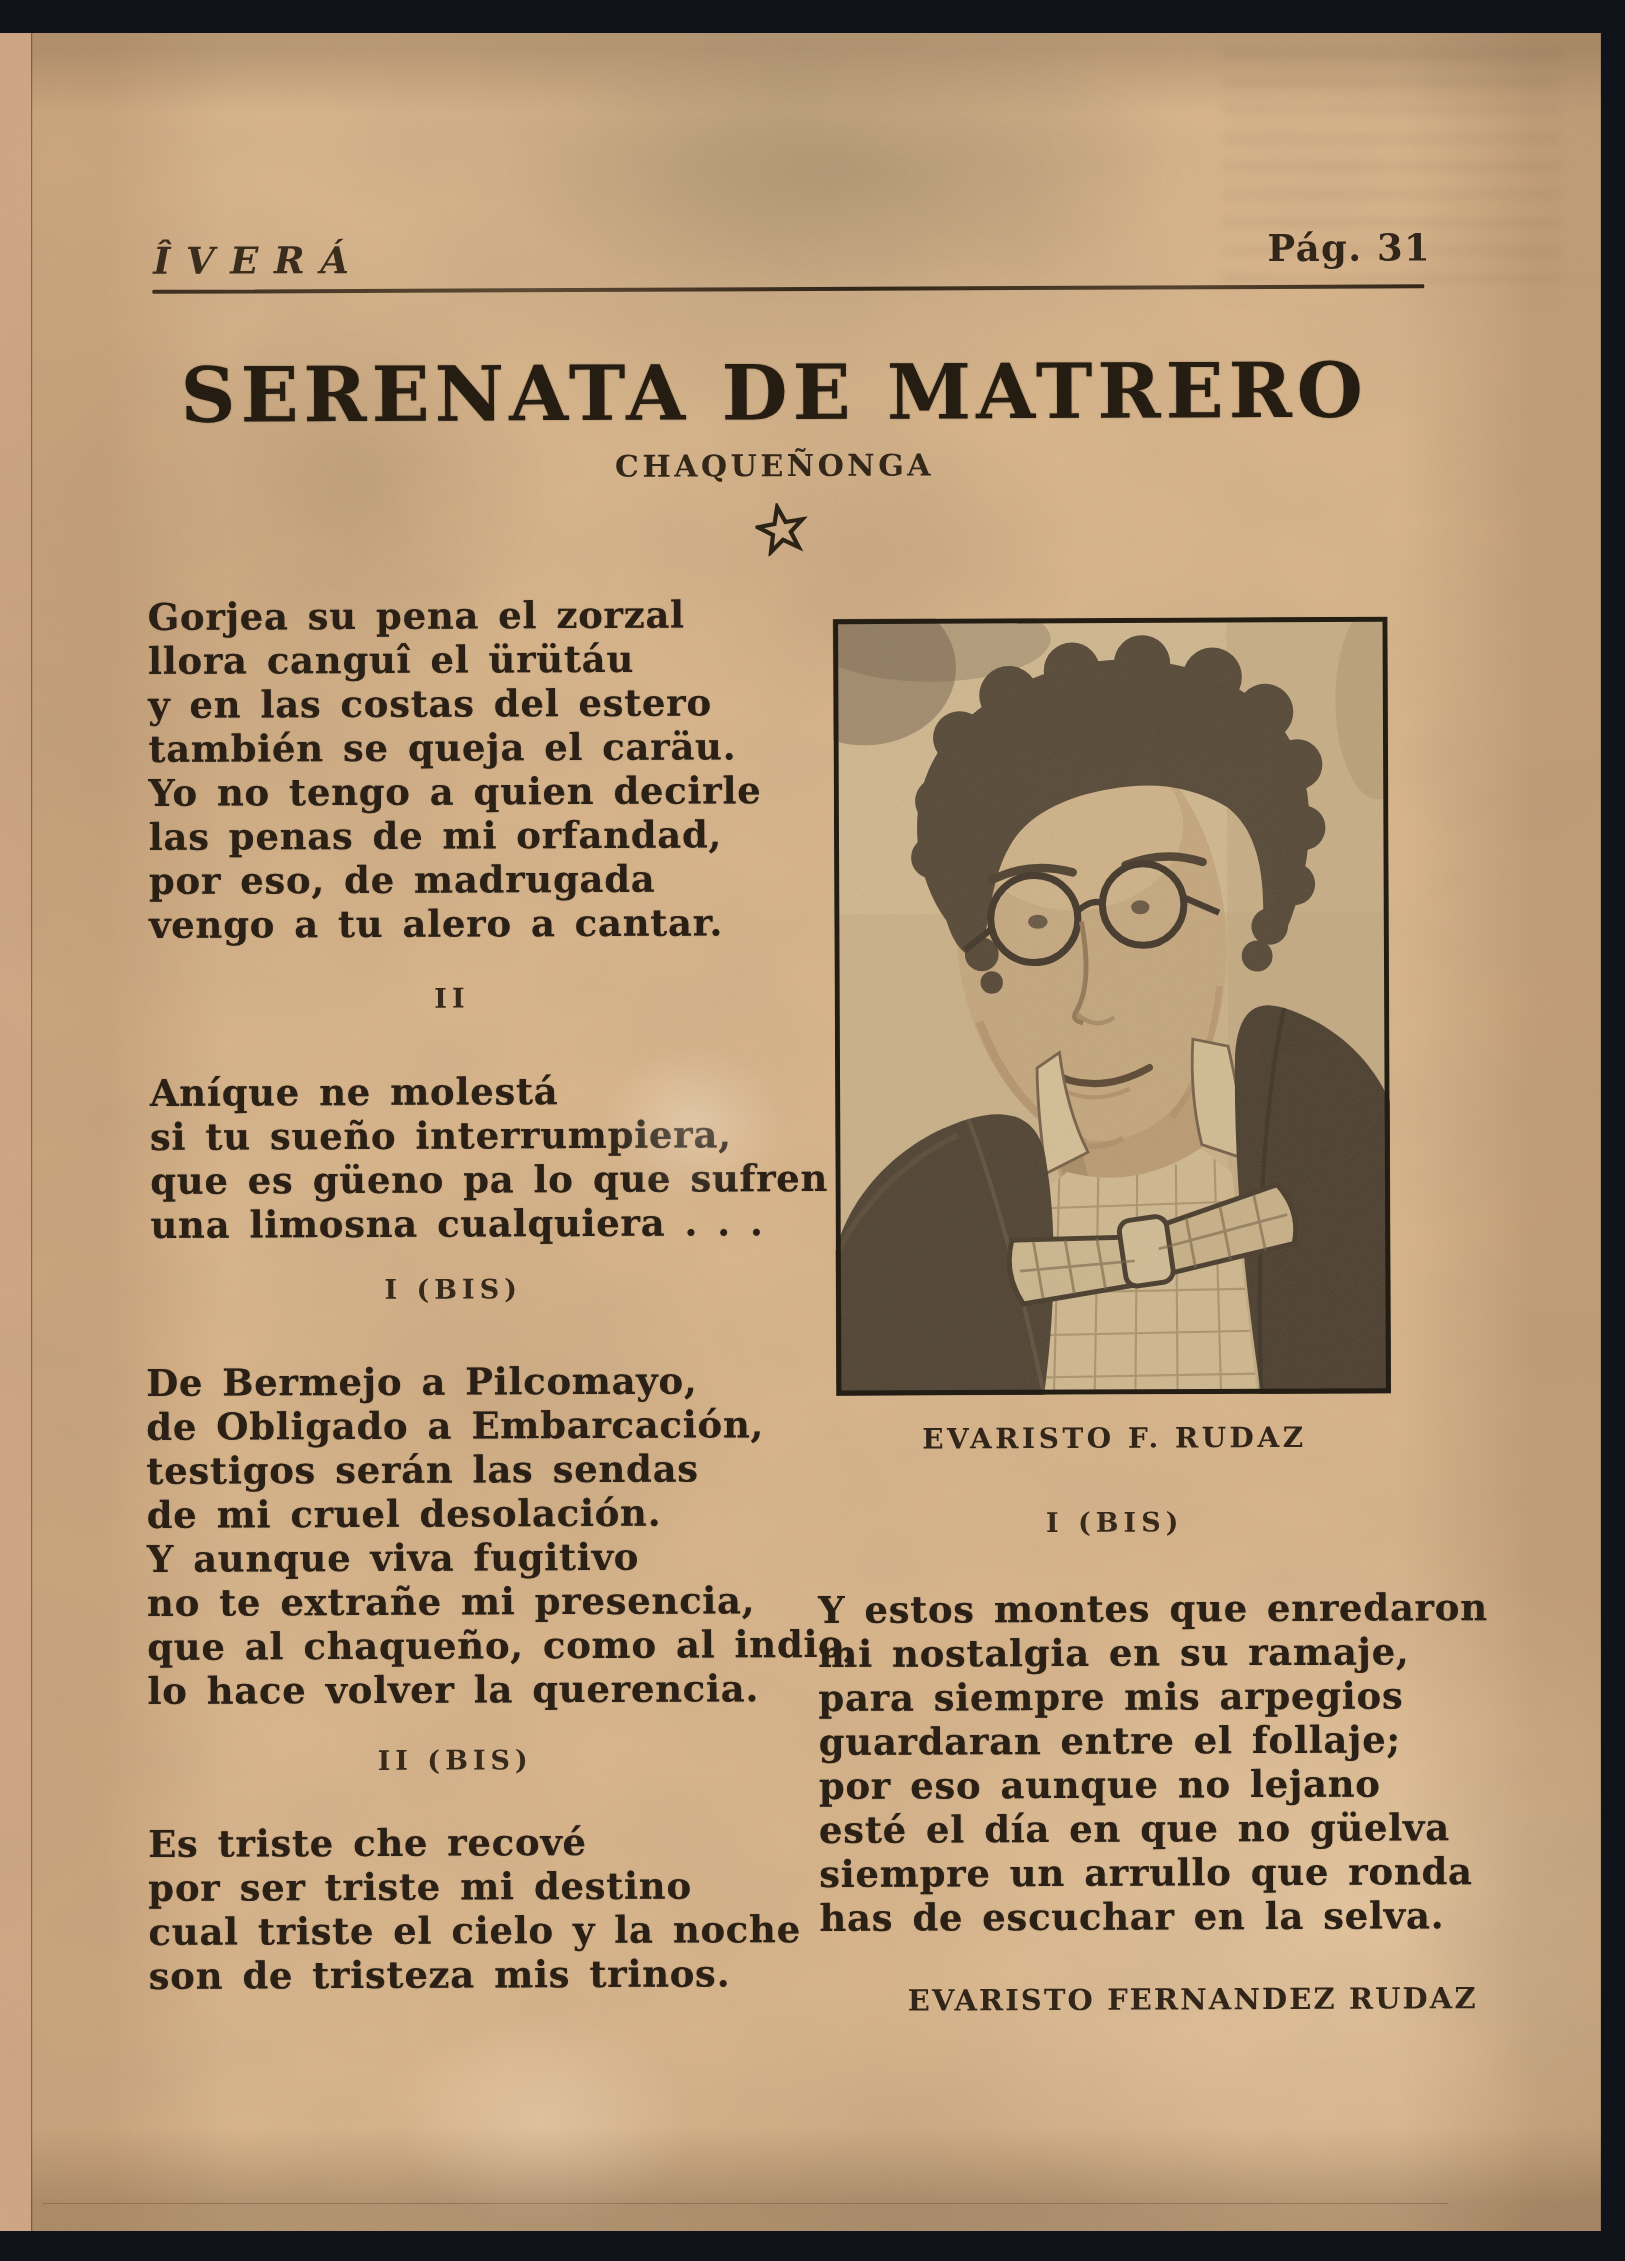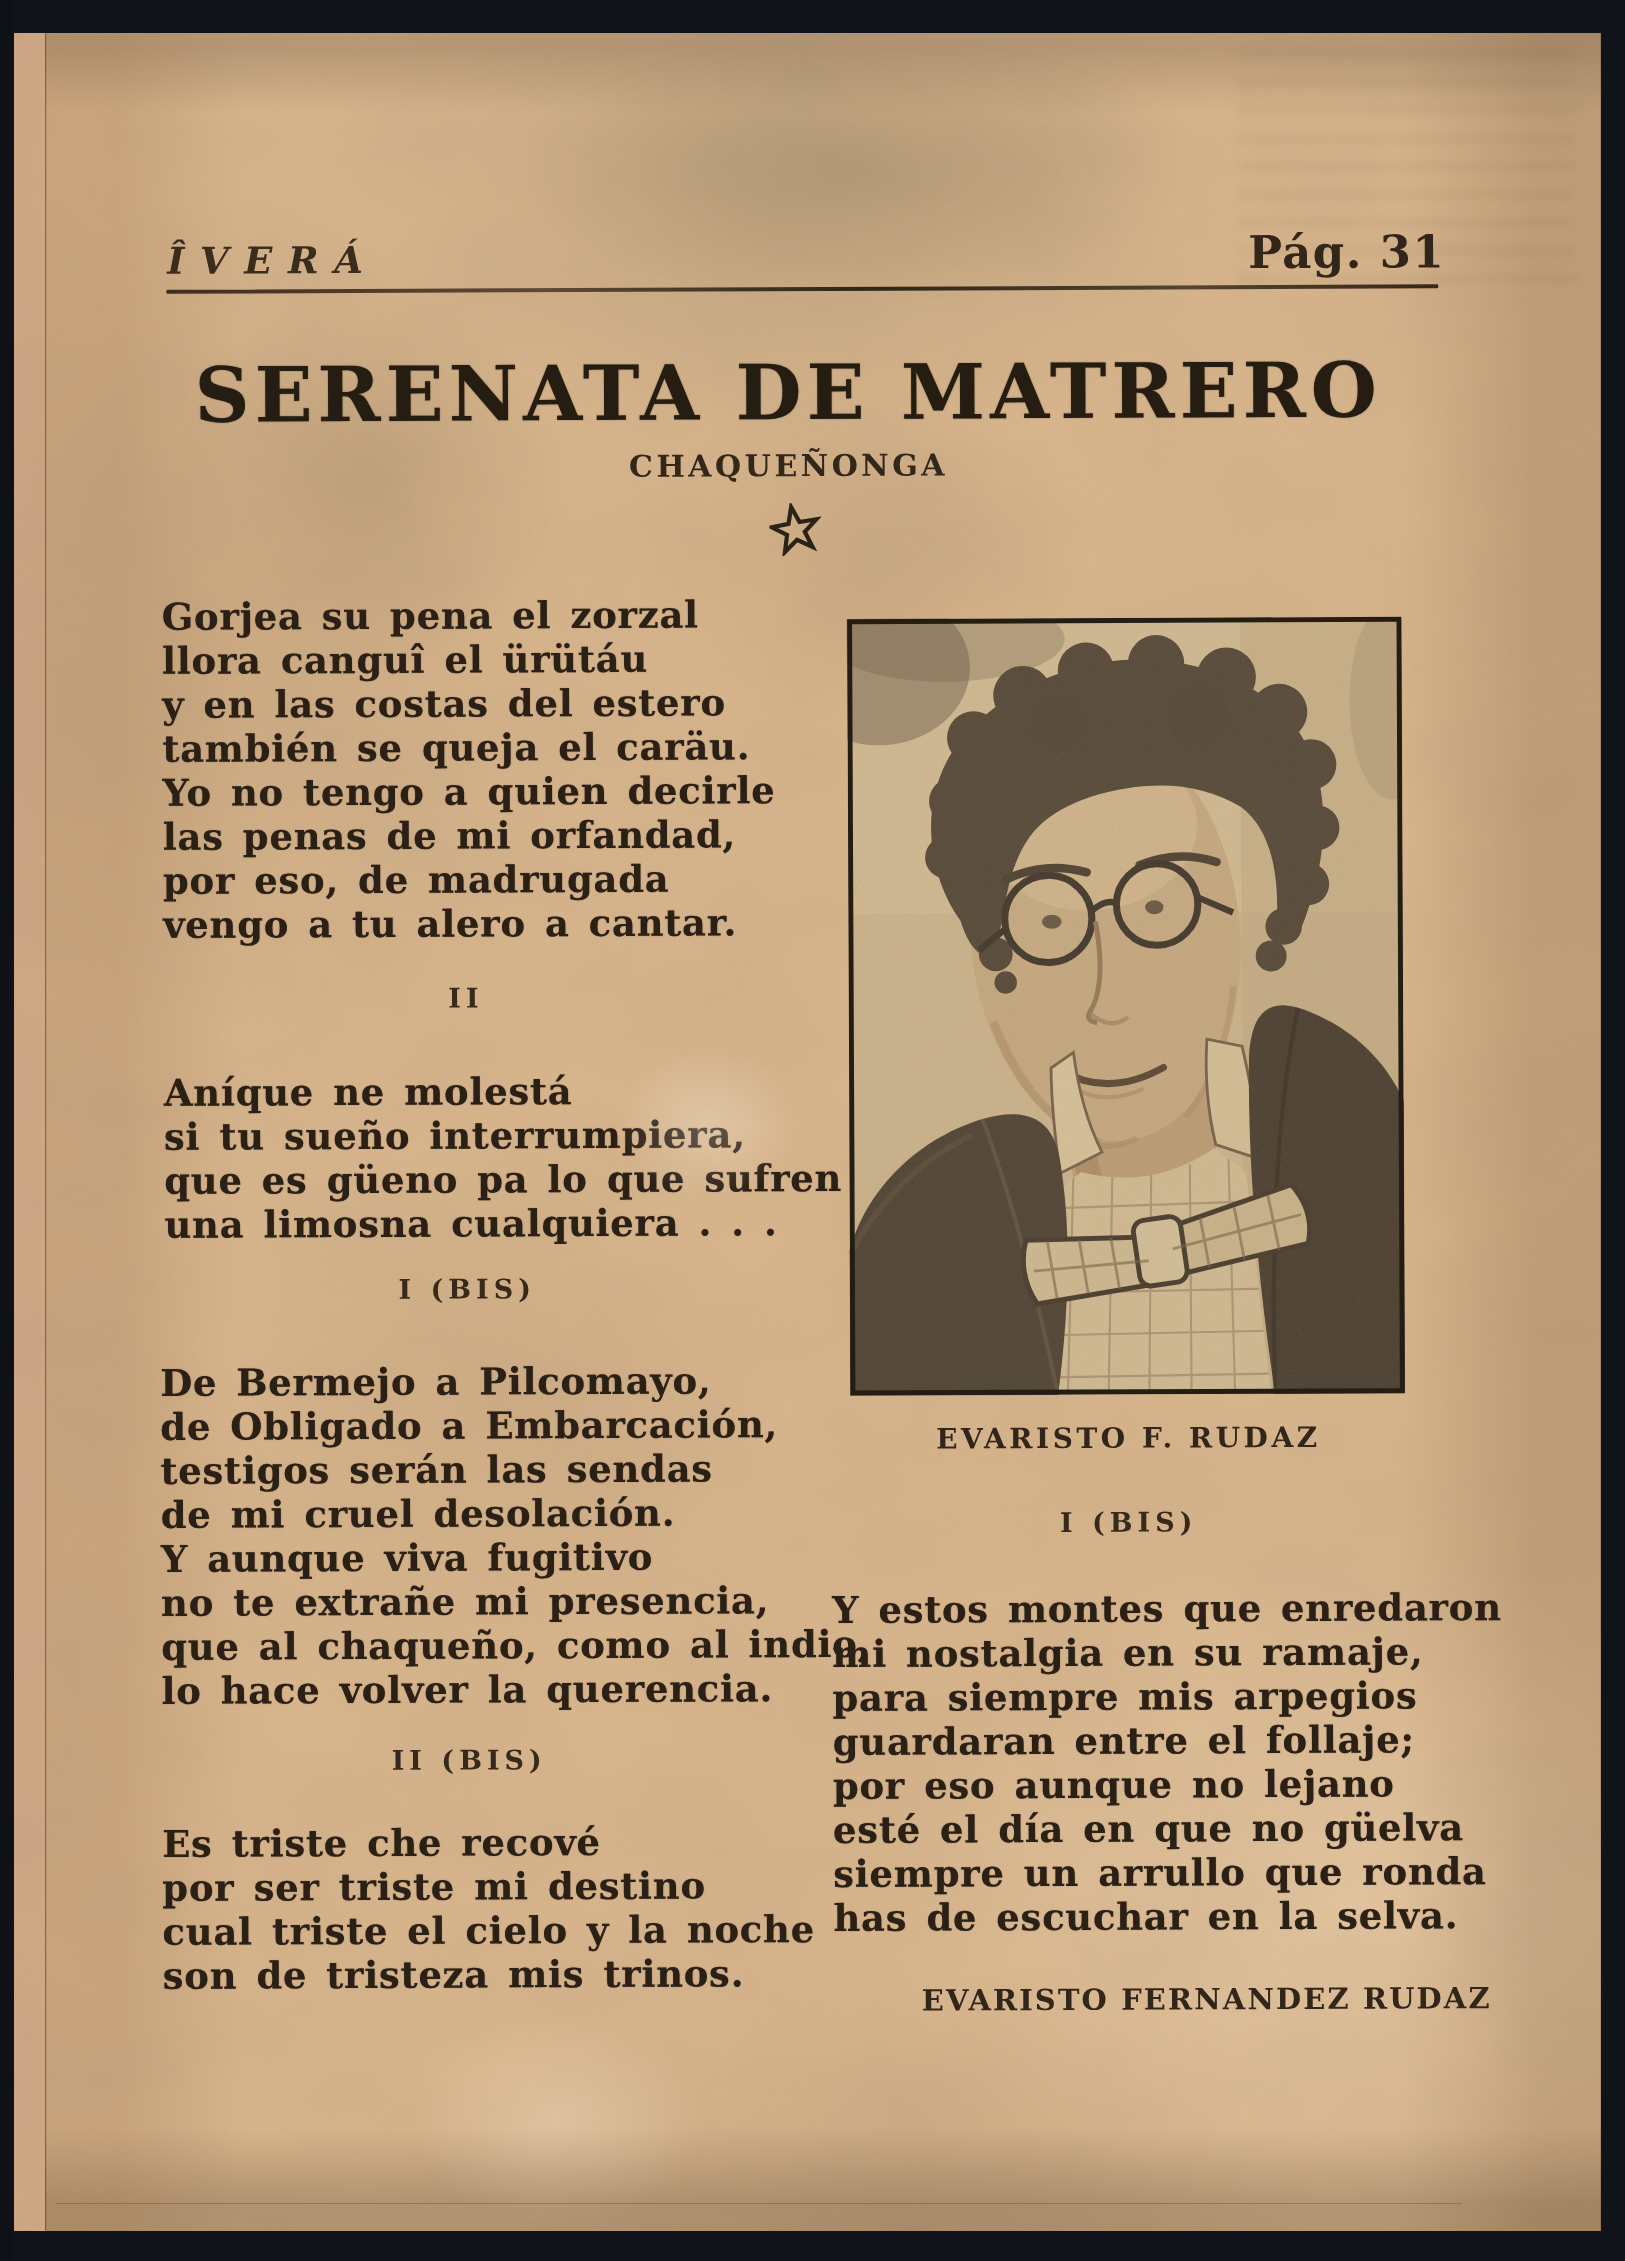--- a/index.html
+++ b/index.html
@@ -19,21 +19,20 @@
       radial-gradient(636px 424px at 48% 8%, rgba(120,110,85,.20), transparent 70%),
       radial-gradient(495px 636px at 14% 28%, rgba(140,110,78,.16), transparent 70%),
       radial-gradient(424px 353px at 30% 62%, rgba(130,100,70,.10), transparent 70%),
       radial-gradient(636px 495px at 82% 84%, rgba(255,236,205,.30), transparent 72%),
       radial-gradient(565px 353px at 55% 99%, rgba(110,85,60,.14), transparent 70%),
       linear-gradient(90deg, #d3a987 0 31px, rgba(120,75,45,.30) 31px 33px, rgba(150,105,70,.22) 33px 106px, transparent 226px),
       linear-gradient(270deg, rgba(95,65,40,.38) 0 25.4px, rgba(120,85,55,.25) 25.4px 92px, transparent 226px),
       linear-gradient(180deg, rgba(90,65,45,.25) 0 49px, transparent 113px),
       linear-gradient(0deg, rgba(90,65,45,.30) 0 57px, transparent 134px),
       var(--paper);
-    margin-left: 14px;
   }
   svg.paper-tex{position:absolute;inset:0;z-index:1;pointer-events:none;}
   .content{position:absolute;inset:0;z-index:2;transform:rotate(-0.25deg);}
   .stain{position:absolute;z-index:1;pointer-events:none;filter:blur(10px);}
   .stain.ghost-lines{
     background:repeating-linear-gradient(180deg, rgba(92,76,54,.12) 0 11.3px, rgba(92,76,54,0) 11.3px 28px);
     filter:blur(5px);
   }
   .glare{position:absolute;z-index:3;pointer-events:none;}
 
@@ -44,21 +43,21 @@
   .crease-left{position:absolute;z-index:2;left:31px;top:32.5px;width:1.4px;height:2199px;background:rgba(96,62,38,.55);}
   .fold-bottom{position:absolute;z-index:2;left:42px;top:2203px;width:1406px;height:1.4px;background:rgba(96,62,38,.35);}
 
   .masthead{
     position:absolute;left:157px;top:236px;
     font-style:italic;font-weight:700;font-size:37px;letter-spacing:15.5px;
     color:#3b2d1d;
   }
   .pagenum{
     position:absolute;left:1237px;top:228px;width:198px;text-align:right;
-    font-weight:700;font-size:45px;letter-spacing:1.4px;color:#32261a;
+    font-weight:700;font-size:37px;letter-spacing:1.4px;color:#32261a;
   }
   .header-rule{
     position:absolute;left:156px;top:287px;width:1272px;height:3.5px;
     background:linear-gradient(90deg, rgba(55,40,25,.95), rgba(55,40,25,.75) 30%, rgba(40,30,18,.95) 55%, rgba(55,40,25,.8) 80%, rgba(45,33,20,.95));
     border-radius:1.4px;
   }
   .center-band{position:absolute;left:106px;width:1343px;text-align:center;}
   .title{
     top:348px;
     font-weight:700;font-size:76px;letter-spacing:5px;color:#261d12;

